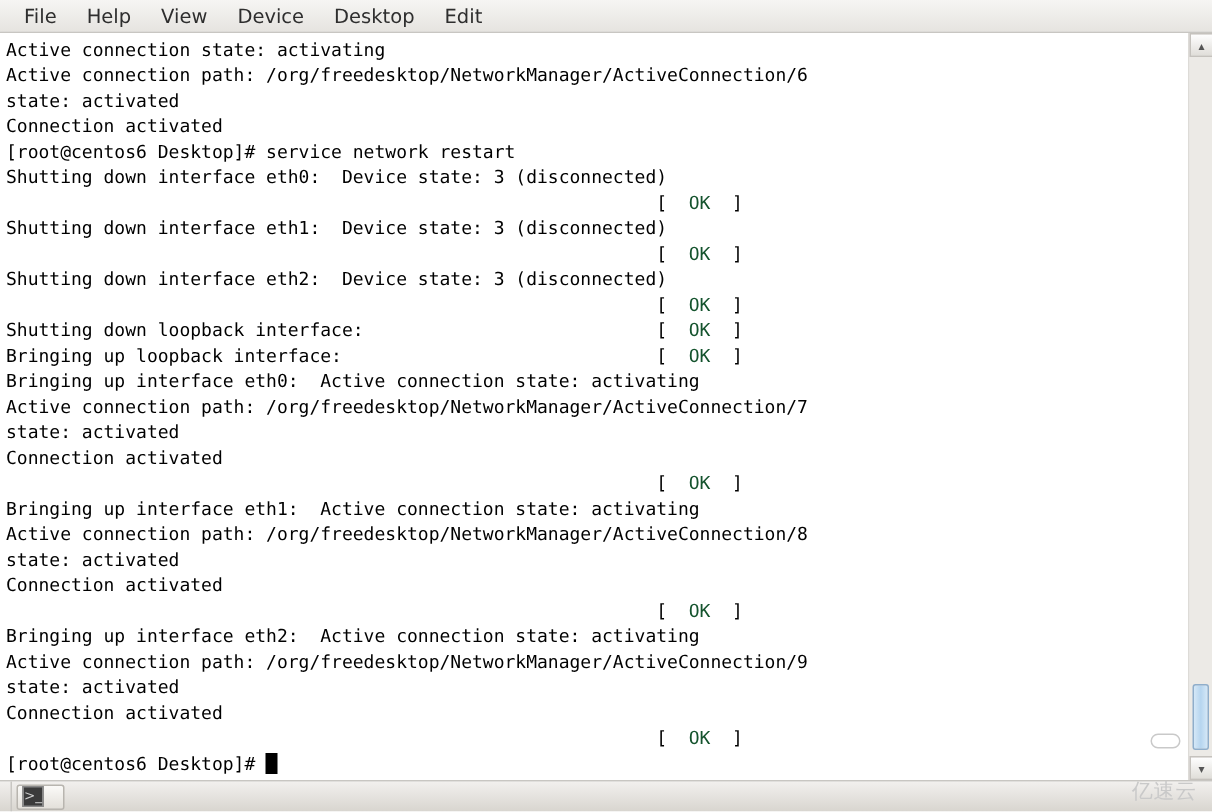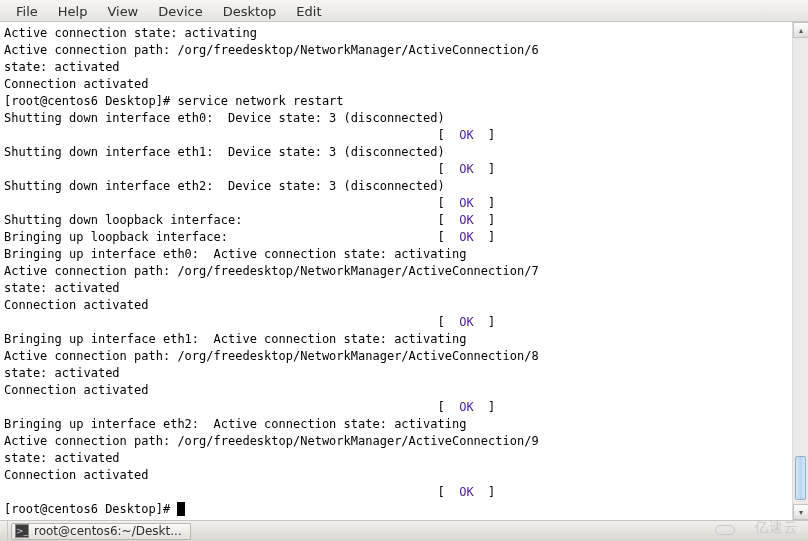--- a/index.html
+++ b/index.html
@@ -37,21 +37,21 @@
     width: 786px; 
     height: 498px;
     padding: 3px 4px;
     font-family: "DejaVu Sans Mono", "Liberation Mono", Menlo, Consolas, monospace;
     font-size: 12px;
     line-height: 17px;
     color: #000000;
     white-space: pre;
     overflow: hidden;
   }
-  .ok { color: #4c1d95; font-weight: normal; }
+  .ok { color: #14532d; font-weight: normal; }
   .cursor {
     display: inline-block;
     width: 8px;
     height: 14px;
     background: #000000;
     vertical-align: text-bottom;
   }
   .scrollbar {
     position: absolute;
     right: 0;
@@ -127,20 +127,21 @@
     position: absolute;
     right: 10px;
     bottom: 4px;
     font-size: 14px;
     color: #c9c9c9;
     font-weight: 500;
     letter-spacing: 0.5px;
     display: flex;
     align-items: center;
     gap: 20px;
+    flex-direction: column;
   }
   .watermark .cloud {
     width: 22px; height: 14px;
     position: relative;
   }
   .watermark .cloud::before {
     content: "";
     position: absolute;
     left: 2px; top: 4px;
     width: 18px; height: 8px;
@@ -169,20 +170,19 @@
       <div class="scroll-thumb"></div>
     </div>
     <div class="scroll-btn bottom">▾</div>
   </div>
 </div>
 
 <div class="taskbar">
   <div class="task-pad"></div>
   <div class="task-item">
     <span class="ticon">&gt;_</span>
-    <span>root@centos6:~/Deskt...</span>
   </div>
 </div>
 
 <div class="watermark">
   <span class="cloud"></span>
   <span>亿速云</span>
 </div>
 
 </body></html>

